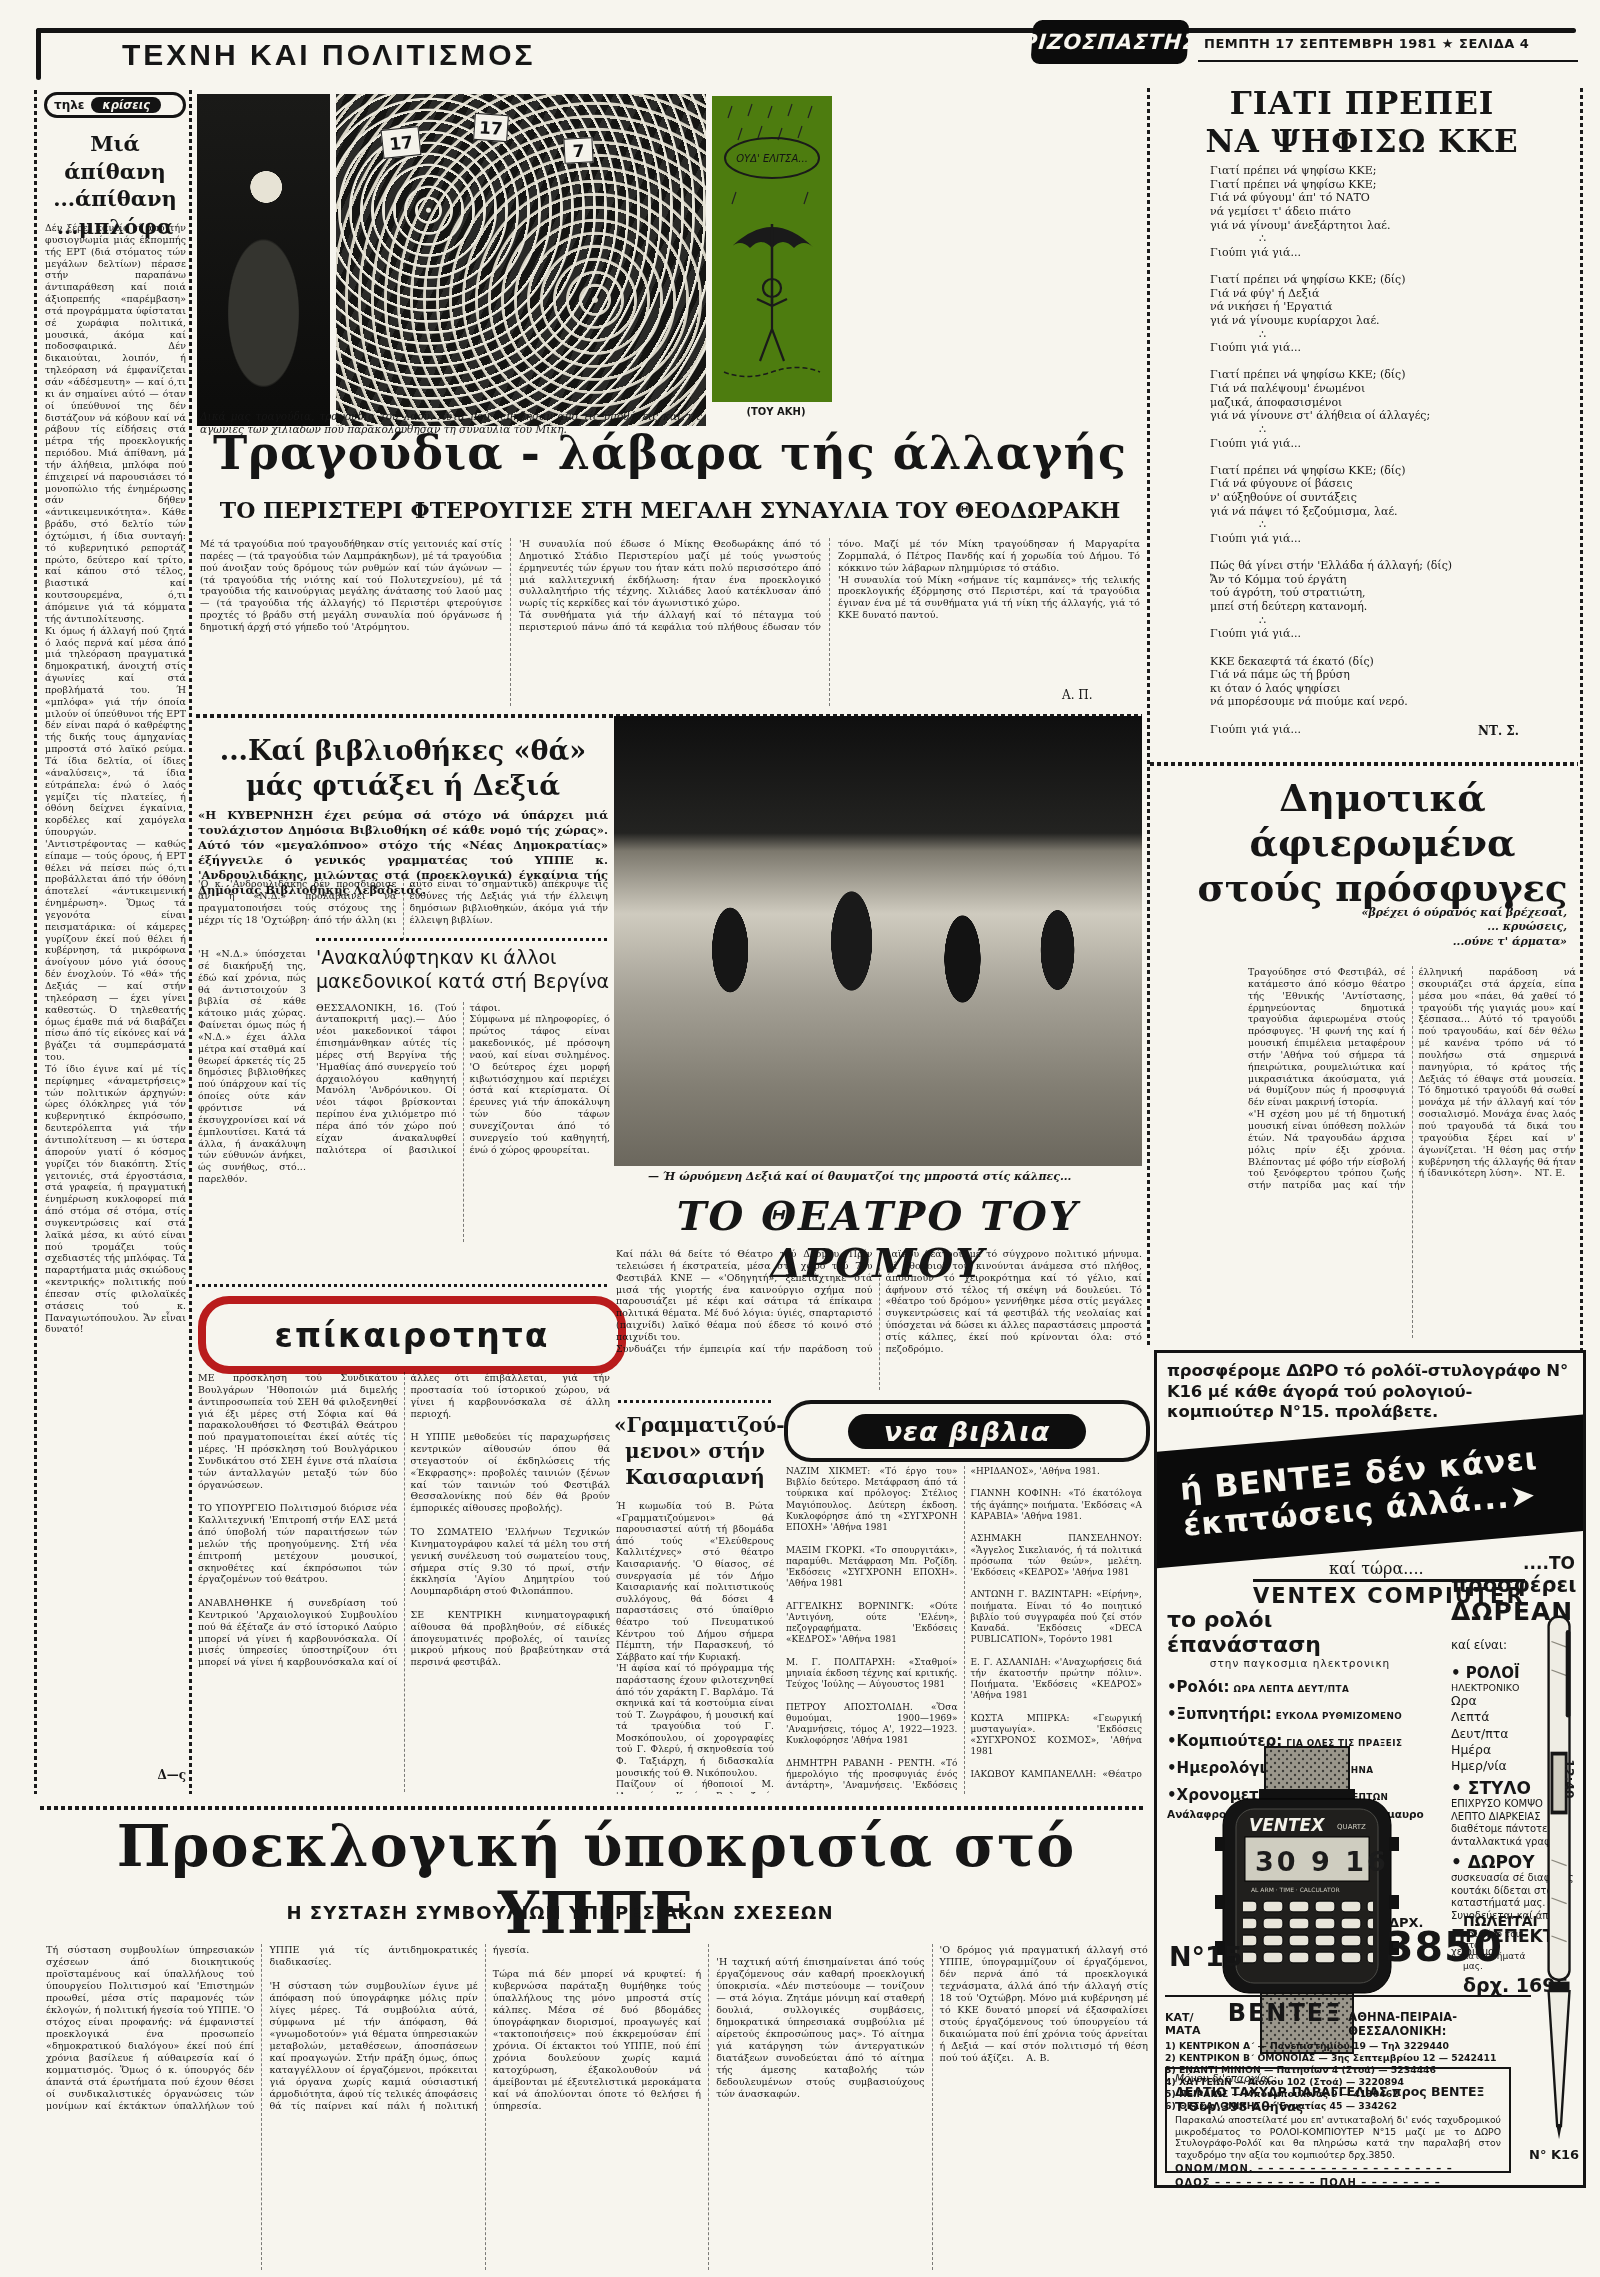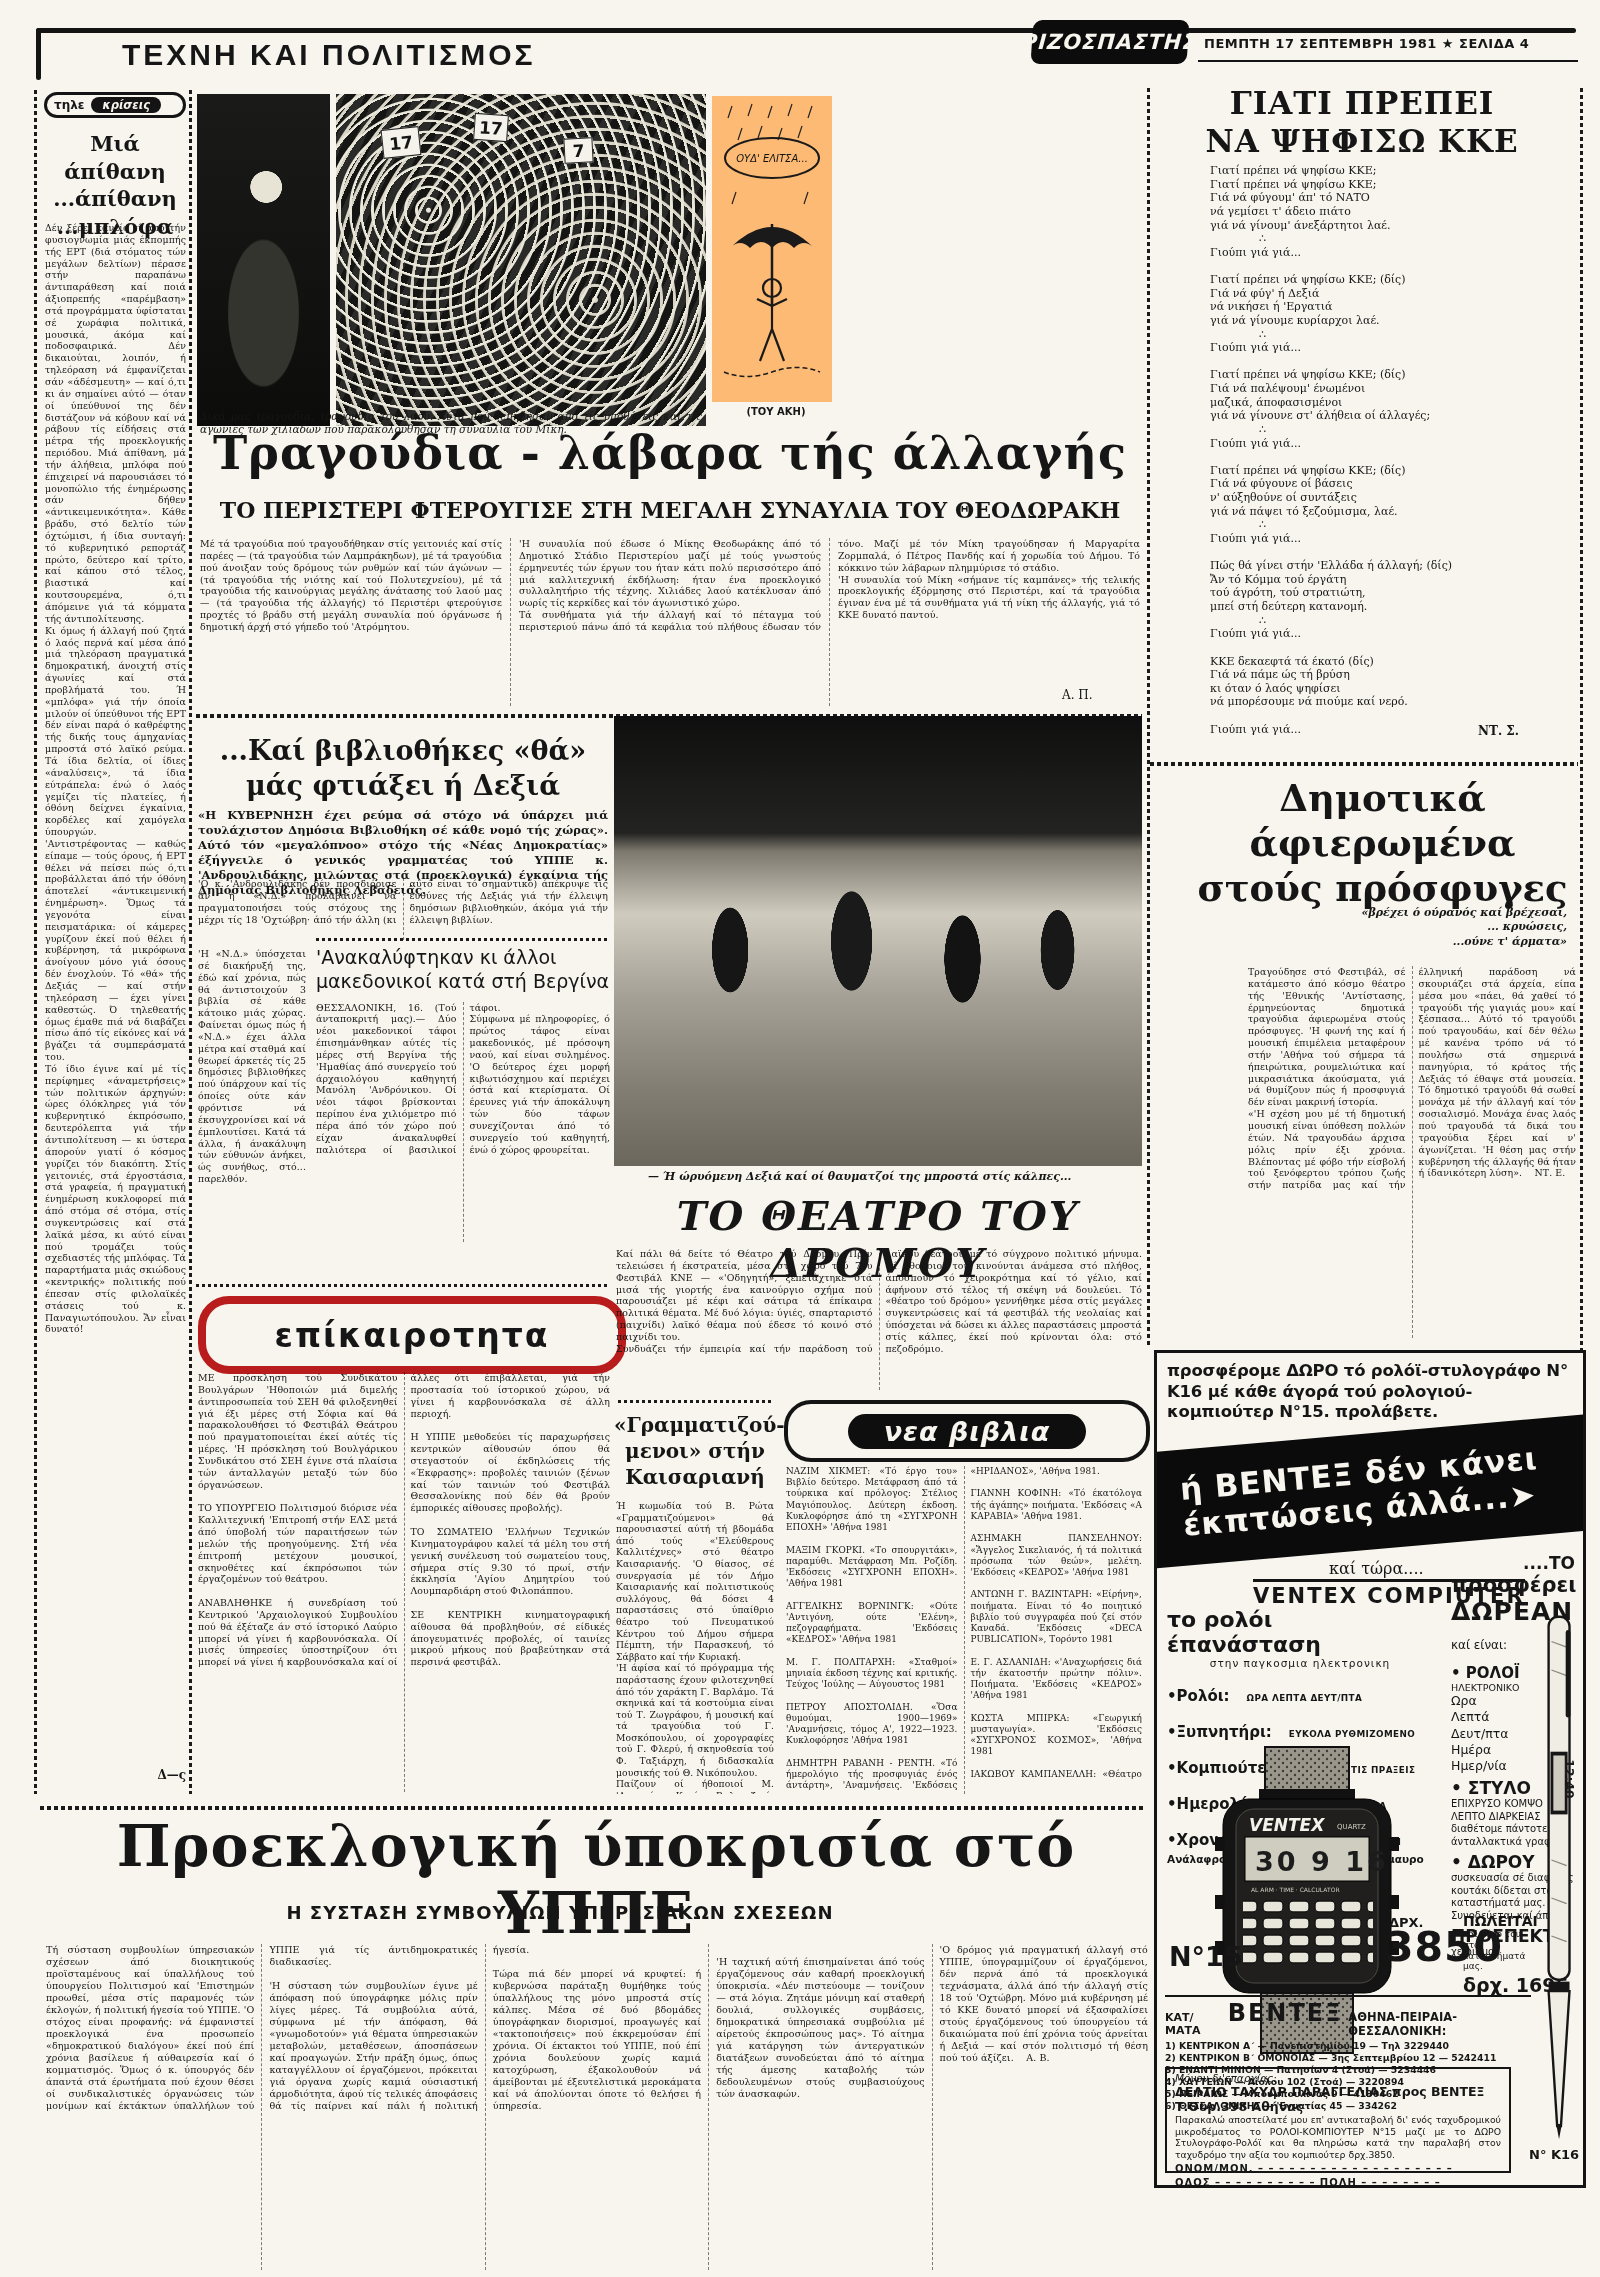--- a/index.html
+++ b/index.html
@@ -50,21 +50,21 @@
   #photo2{left:336px;top:94px;width:370px;height:332px;
     background:
       repeating-radial-gradient(circle at 25% 35%, #e9e6da 0 2px, transparent 3px 11px),
       repeating-radial-gradient(circle at 70% 62%, #d8d4c6 0 2.5px, transparent 3.5px 13px),
       repeating-linear-gradient(115deg, #2a2a28 0 9px, #151513 9px 18px)}
   .placard{position:absolute;background:#f4f2ea;color:#141414;border:1px solid #222;
     display:flex;align-items:center;justify-content:center;font:bold 17px "DejaVu Sans",sans-serif}
   #placard1{left:46px;top:34px;width:36px;height:27px;transform:rotate(-6deg)}
   #placard2{left:138px;top:20px;width:32px;height:25px;transform:rotate(4deg)}
   #placard3{left:228px;top:44px;width:27px;height:23px;transform:rotate(-3deg)}
-  #cartoon{left:712px;top:96px;width:120px;height:306px;background:#fdba74}
+  #cartoon{left:712px;top:96px;width:120px;height:306px;background:#4d7c0f}
   #cartoon-credit{left:722px;top:406px;width:108px;text-align:center;font:bold 10px "DejaVu Sans",sans-serif}
   #photo-caption{left:200px;top:410px;width:502px;font-style:italic;font-size:10.5px;line-height:1.25}
 
   
   #main-title{left:200px;top:426px;width:940px;font-weight:bold;font-size:46px;letter-spacing:1px}
   #main-sub{left:200px;top:497px;width:940px;font-weight:bold;font-size:22px}
   #main-body{left:200px;top:538px;width:940px;height:168px;font-size:9.4px}
   #main-sign{left:1062px;top:688px;font-weight:normal;font-size:12px}
   #rule-mainbot{left:196px;top:714px;width:946px}
 
@@ -137,21 +137,21 @@
   #ad-right .free{font-weight:bold;font-size:25px;letter-spacing:1px}
   #ad-right .andis{font-size:12px;margin:12px 0}
   #ad-right .b1{font-weight:bold;font-size:15px}
   #ad-right .s1{font-size:9.5px}
   #ad-right .times{font-size:12.5px;line-height:1.3}
   #ad-right .b2{font-weight:bold;font-size:17px;margin-top:4px}
   #ad-right .s2{font-size:10px;line-height:1.25}
   #ad-left{left:10px;top:254px;width:266px;font-family:"DejaVu Sans",sans-serif}
   #ad-left .t{font-weight:bold;font-size:22px}
   #ad-left .st{font-size:10.5px;text-align:center;letter-spacing:1px}
-  .feat{display:flex;align-items:baseline;gap:17px;margin-top:18px}
+  .feat{display:flex;align-items:baseline;gap:4px;margin-top:9px}
   .feat .fl{font-weight:bold;font-size:15px;white-space:nowrap}
   .feat .fd{font-size:8.8px;font-weight:bold;letter-spacing:.4px}
   #ad-left .mat{font-weight:bold;font-size:10.5px;margin-top:4px}
   #ad-watch{left:52px;top:392px;width:196px;height:312px}
   #ad-n15{left:12px;top:588px;font:bold 27px "DejaVu Sans",sans-serif}
   #ad-drx{left:232px;top:562px;font:bold 13px "DejaVu Sans",sans-serif}
   #ad-price{left:228px;top:574px;font:bold 41px/1 "DejaVu Sans",sans-serif;letter-spacing:1px}
   #ad-sold{left:306px;top:560px;width:76px;font-family:"DejaVu Sans",sans-serif}
   #ad-sold .p{font-weight:bold;font-size:14px}
   #ad-sold .d{font-size:9px;line-height:1.2}

